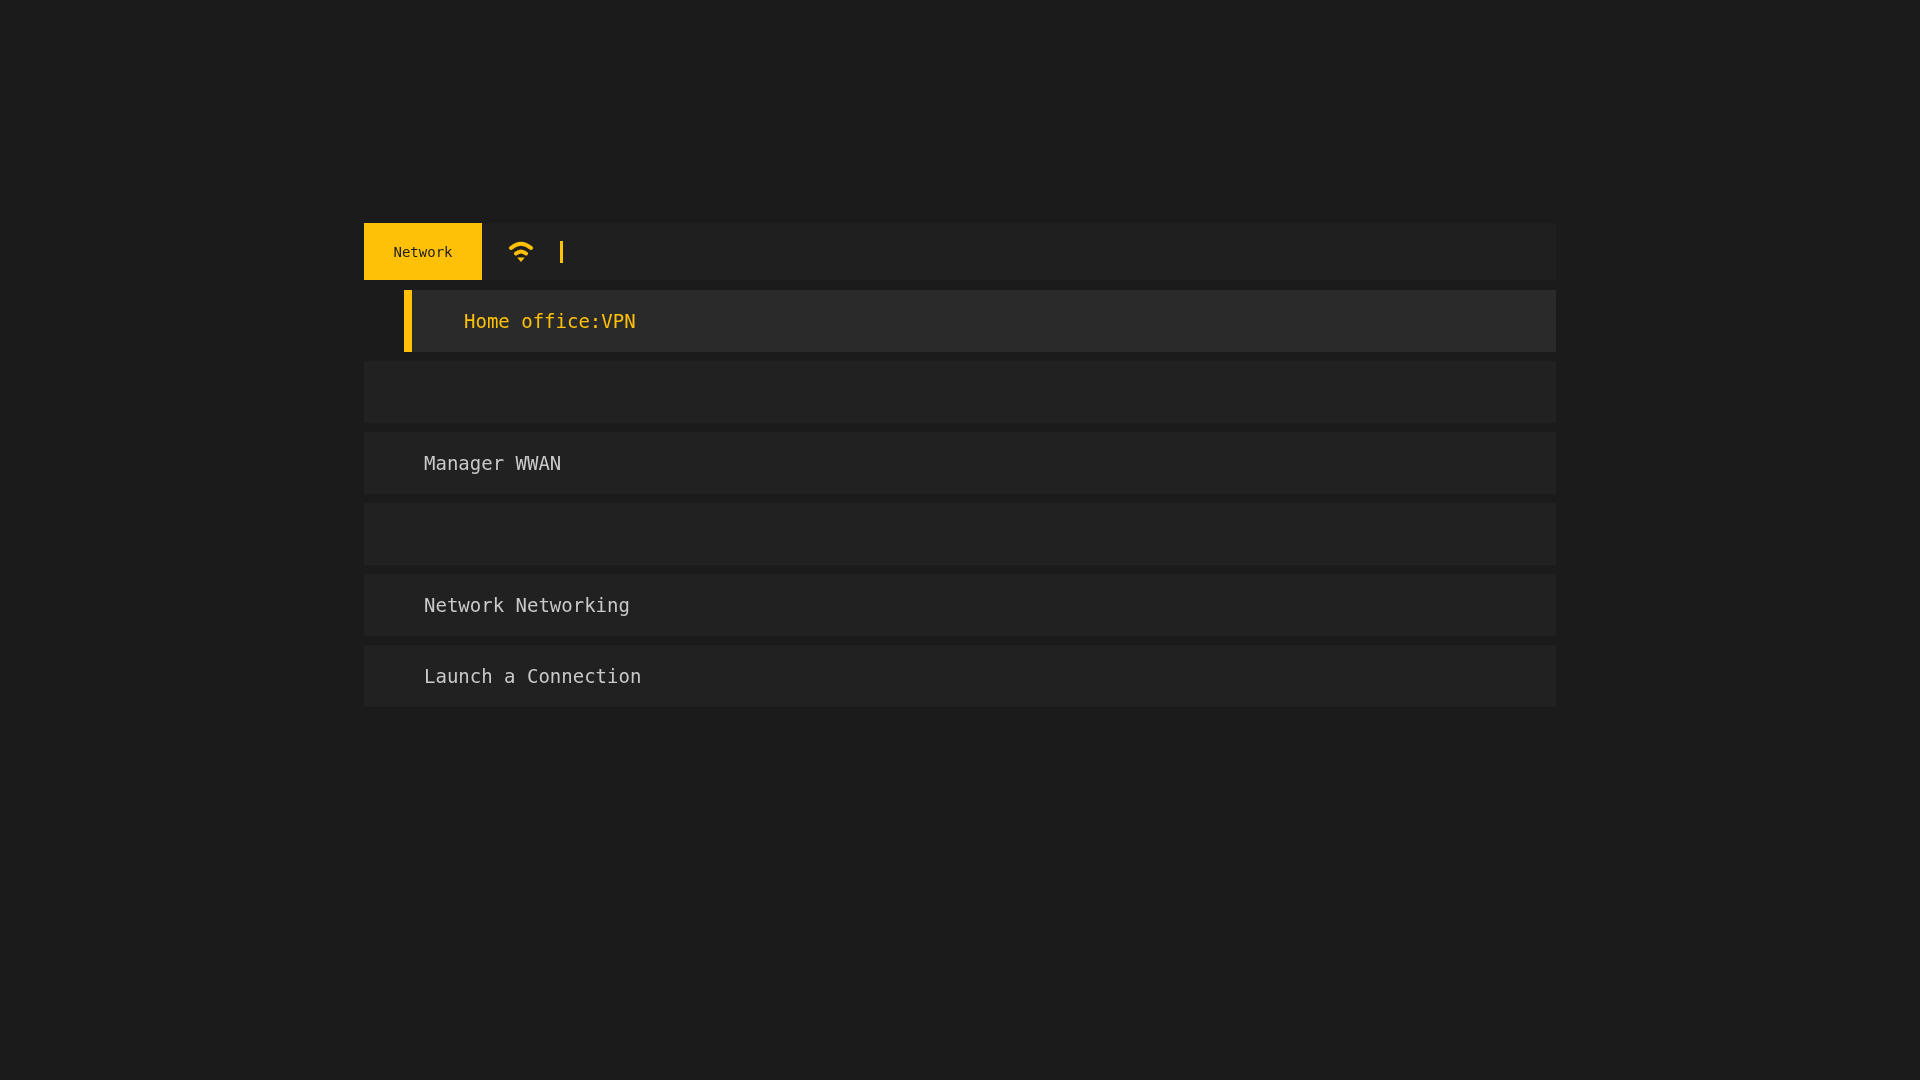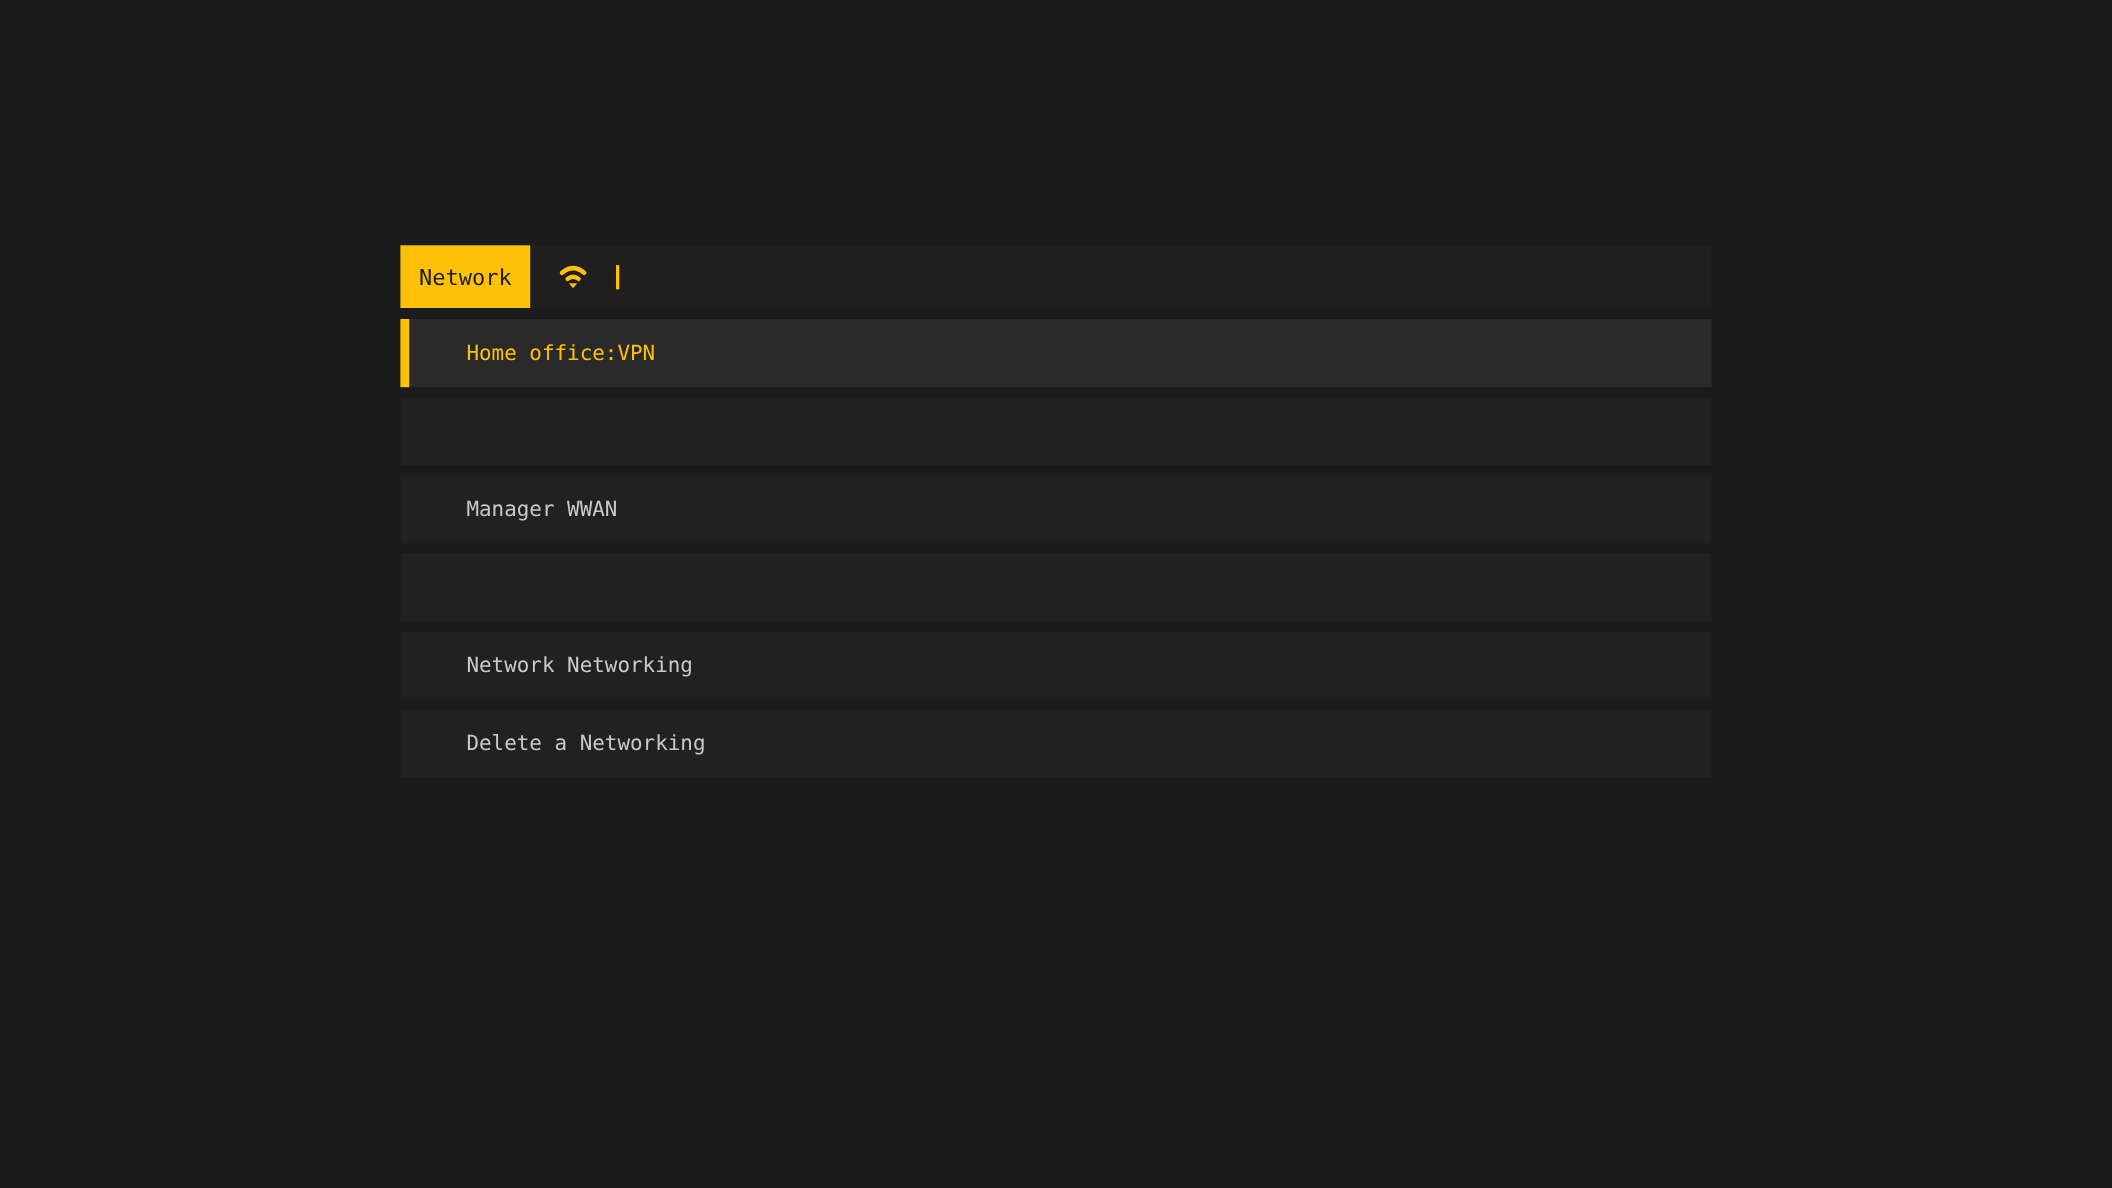--- a/index.html
+++ b/index.html
@@ -22,21 +22,21 @@
     height: 57px;
     background: #1f1f1f;
     display: flex;
     align-items: center;
   }
   .prompt-btn {
     width: 118px;
     height: 57px;
     background: #ffc107;
     color: #1e1e1e;
-    font-size: 20px;
+    font-size: 14px;
     display: flex;
     align-items: center;
     justify-content: center;
     flex: none;
     letter-spacing: 0;
   }
   .wifi-icon {
     margin-left: 26px;
     width: 26px;
     height: 21px;
@@ -61,21 +61,21 @@
     height: 62px;
     margin-top: 9px;
     background: #212121;
     display: flex;
     align-items: center;
     padding-left: 60px;
     box-sizing: border-box;
     font-size: 19px;
     color: #c9c9c9;
   }
-  .listview .row.first { margin-top: 10px; }
+  .listview .row.first { margin-top: 10px; margin-left: 40px; }
   .listview .row.selected {
     background: #2a2a2a;
     color: #ffc107;
   }
   .sel-indicator {
     position: absolute;
     left: 0;
     top: 0;
     width: 8px;
     height: 100%;
@@ -121,17 +121,17 @@
       <span class="row-label"></span>
     </div>
 
 
     <div class="row">
       <span class="row-label">Network Networking</span>
     </div>
 
 
     <div class="row">
-      <span class="row-label">Delete a Networking</span>
+      <span class="row-label">Launch a Connection</span>
     </div>
 
   </div>
 </div>
 
 </body></html>

